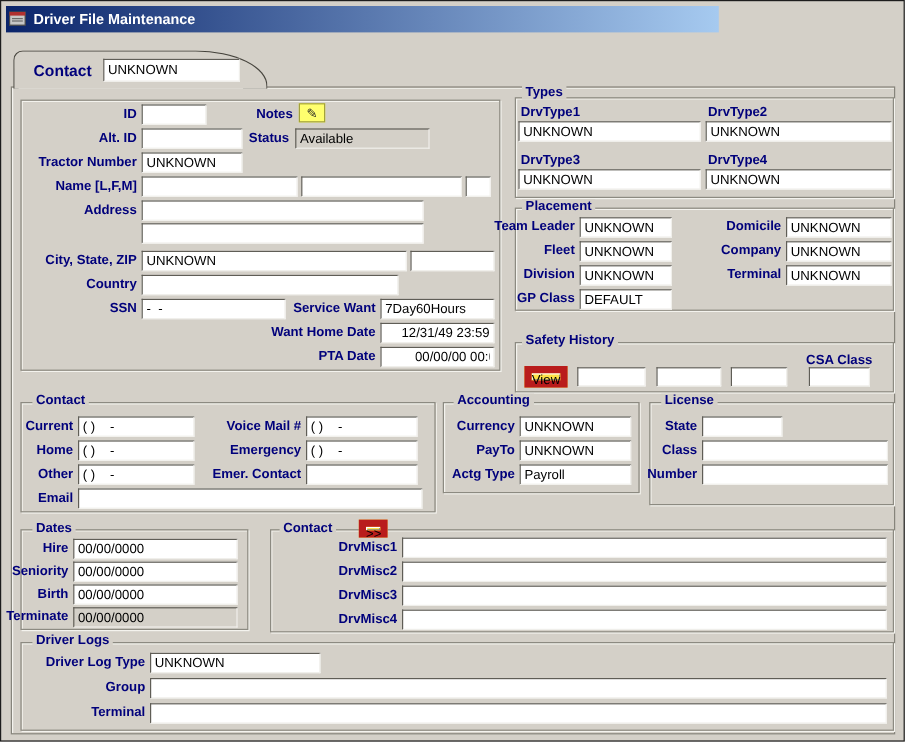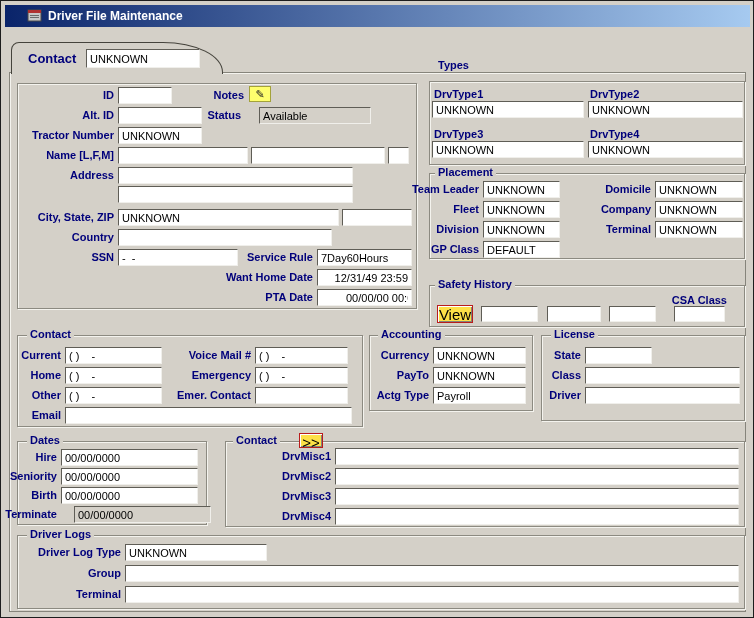--- a/index.html
+++ b/index.html
@@ -1,46 +1,46 @@
 <!DOCTYPE html>
 <html><head>
 <meta charset="utf-8">
 <style>
   * { box-sizing: border-box; margin: 0; padding: 0; }
   html,body { width:754px; height:618px; background:#fff; overflow:hidden;
               font-family:"Liberation Sans",sans-serif; }
   .window { position:absolute; left:0; top:0; width:754px; height:618px;
             background:#D4D0C8; border:1px solid #1d1d1d; }
-  .titlebar { position:absolute; left:4px; top:4px; width:745px; height:22px;
+  .titlebar { position:absolute; left:4px; top:4px; width:594px; height:22px;
               background:linear-gradient(to right,#0A246A,#A6CAF0);
-              display:flex; align-items:center; gap:5px; padding-left:22px;
+              display:flex; align-items:center; gap:5px; padding-left:2px;
               color:#fff; font-weight:bold; font-size:12px; z-index:5; }
   .tab { position:absolute; left:10px; top:41px; width:212px; height:32px;
          background:#D4D0C8; border:1px solid #45433c; border-bottom:none;
          border-radius:8px 60px 0 0 / 8px 30px 0 0; z-index:2; }
   .tab-label { position:absolute; left:27px; top:50px; color:#00007B;
                font-weight:bold; font-size:13px; z-index:3; }
   .mainframe { position:absolute; left:8px; top:71px; width:737px; height:540px;
                border:1px solid #86847b; box-shadow:inset 1px 1px 0 #f4f3ee; z-index:0; }
   .grp { position:absolute; border:1px solid #8c8a81;
          box-shadow:1px 1px 0 #f4f3ee, inset 1px 1px 0 #f4f3ee; z-index:1; }
   .grp-title { position:absolute; font-size:11px; font-weight:bold; color:#00007B;
                background:#D4D0C8; padding:0 3px; white-space:nowrap; z-index:2; }
   .lbl { position:absolute; font-size:11px; font-weight:bold; color:#00007B;
          text-align:right; white-space:nowrap; z-index:2; }
   .lbl-l { text-align:left; }
   .fld { position:absolute; height:17px; background:#fff;
          border:1px solid; border-color:#5f5d56 #f0efeb #f0efeb #5f5d56;
          font-family:"Liberation Sans",sans-serif; font-size:11px; color:#000;
          padding:0 3px; z-index:3; outline:none; }
-  .fld.ro { background:#D4D0C8;margin-left:13px; }
+  .fld.ro { background:#D4D0C8; }
   .fld.ra { text-align:right; }
-  .btn { position:absolute; background:#fde047; border:1px solid #b91c1c;
+  .btn { position:absolute; background:#fde047; border:6px solid #b91c1c;
          box-shadow:inset 1px 1px 0 #ffffff, inset -1px -1px 0 #84827a;
-         font-family:"Liberation Sans",sans-serif; font-size:15px; color:#000;
+         font-family:"Liberation Sans",sans-serif; font-size:11px; color:#000;
          text-align:center; z-index:3; cursor:default; padding:0; }
   .notes-ic { position:absolute; left:248px; top:85px; width:22px; height:16px;
               background:#FFFF6E; border:1px solid #a3a23a; z-index:3;
               display:flex; align-items:center; justify-content:center;
               font-size:11px; color:#222; }
   .appicon { display:inline-block; width:16px; height:14px; }
 </style>
 </head>
 <body>
 
@@ -98,30 +98,30 @@
 
   <span class="lbl" style="left:5px;width:108px;top:210px">City, State, ZIP</span>
   <input class="fld" style="left: 117px; top: 208px; width: 221px;" value="UNKNOWN">
   <input class="fld" style="left: 341px; top: 208px; width: 70px;" value="">
 
   <span class="lbl" style="left:10px;width:103px;top:230px">Country</span>
   <input class="fld" style="left: 117px; top: 228px; width: 214px;" value="">
 
   <span class="lbl" style="left:10px;width:103px;top:250px">SSN</span>
   <input class="fld" style="left: 117px; top: 248px; width: 120px;" value="-  -">
-  <span class="lbl" style="left:232px;width:80px;top:250px">Service Rule</span>
+  <span class="lbl" style="left:232px;width:80px;top:250px">Service Want</span>
   <input class="fld" style="left: 316px; top: 248px; width: 95px;" value="7Day60Hours">
 
   <span class="lbl" style="left:200px;width:112px;top:270px">Want Home Date</span>
   <input class="fld ra" style="left: 316px; top: 268px; width: 95px;" value="12/31/49 23:59">
 
   <span class="lbl" style="left:200px;width:112px;top:290px">PTA Date</span>
   <input class="fld ra" style="left: 316px; top: 288px; width: 95px; padding-left: 28px;" value="00/00/00 00:00">
 
-  <span class="grp-title" style="left:434px;top:58px">Types</span>
+  <span class="grp-title" style="left:434px;top:70px">Types</span>
   <span class="lbl lbl-l" style="left:433px;top:87px">DrvType1</span>
   <input class="fld" style="left: 431px; top: 100px; width: 152px;" value="UNKNOWN">
   <span class="lbl lbl-l" style="left:589px;top:87px">DrvType2</span>
   <input class="fld" style="left: 587px; top: 100px; width: 155px;" value="UNKNOWN">
   <span class="lbl lbl-l" style="left:433px;top:127px">DrvType3</span>
   <input class="fld" style="left: 431px; top: 140px; width: 152px;" value="UNKNOWN">
   <span class="lbl lbl-l" style="left:589px;top:127px">DrvType4</span>
   <input class="fld" style="left: 587px; top: 140px; width: 155px;" value="UNKNOWN">
 
   <span class="grp-title" style="left:434px;top:165px">Placement</span>
@@ -170,21 +170,21 @@
   <span class="lbl" style="left:363px;width:65px;top:368px">PayTo</span>
   <input class="fld" style="left: 432px; top: 366px; width: 93px;" value="UNKNOWN">
   <span class="lbl" style="left:363px;width:65px;top:388px">Actg Type</span>
   <input class="fld" style="left: 432px; top: 386px; width: 93px;" value="Payroll">
 
   <span class="grp-title" style="left:550px;top:327px">License</span>
   <span class="lbl" style="left:520px;width:60px;top:348px">State</span>
   <input class="fld" style="left: 584px; top: 346px; width: 67px;" value="">
   <span class="lbl" style="left:520px;width:60px;top:368px">Class</span>
   <input class="fld" style="left: 584px; top: 366px; width: 155px;" value="">
-  <span class="lbl" style="left:520px;width:60px;top:388px">Driver</span>
+  <span class="lbl" style="left:520px;width:60px;top:388px">Number</span>
   <input class="fld" style="left: 584px; top: 386px; width: 155px;" value="">
 
   <span class="grp-title" style="left:26px;top:433px">Dates</span>
   <span class="lbl" style="left:0px;width:56px;top:450px">Hire</span>
   <input class="fld" style="left: 60px; top: 448px; width: 137px;" value="00/00/0000">
   <span class="lbl" style="left:0px;width:56px;top:469px">Seniority</span>
   <input class="fld" style="left: 60px; top: 467px; width: 137px;" value="00/00/0000">
   <span class="lbl" style="left:0px;width:56px;top:488px">Birth</span>
   <input class="fld" style="left: 60px; top: 486px; width: 137px;" value="00/00/0000">
   <span class="lbl" style="left:0px;width:56px;top:507px">Terminate</span>

